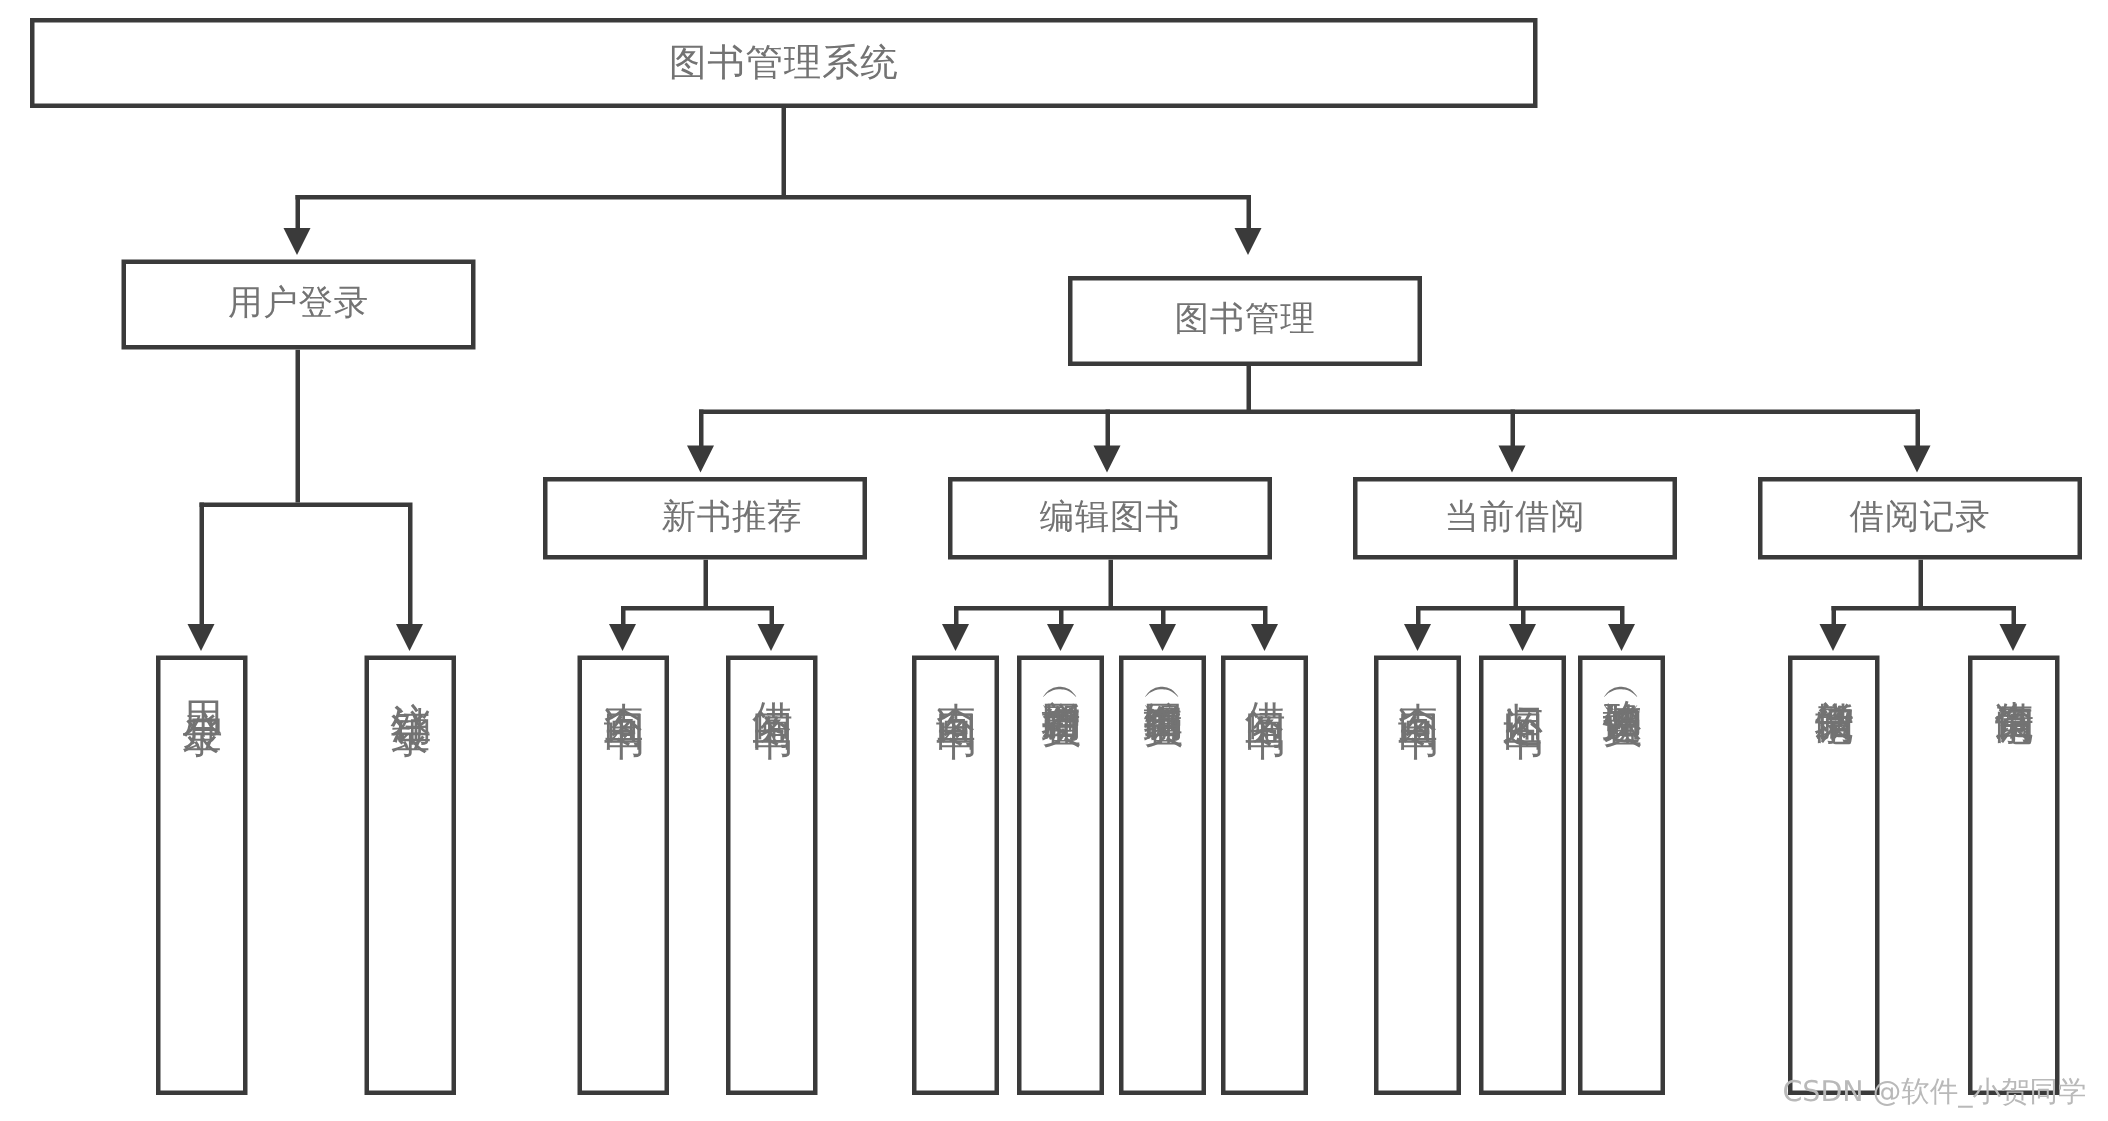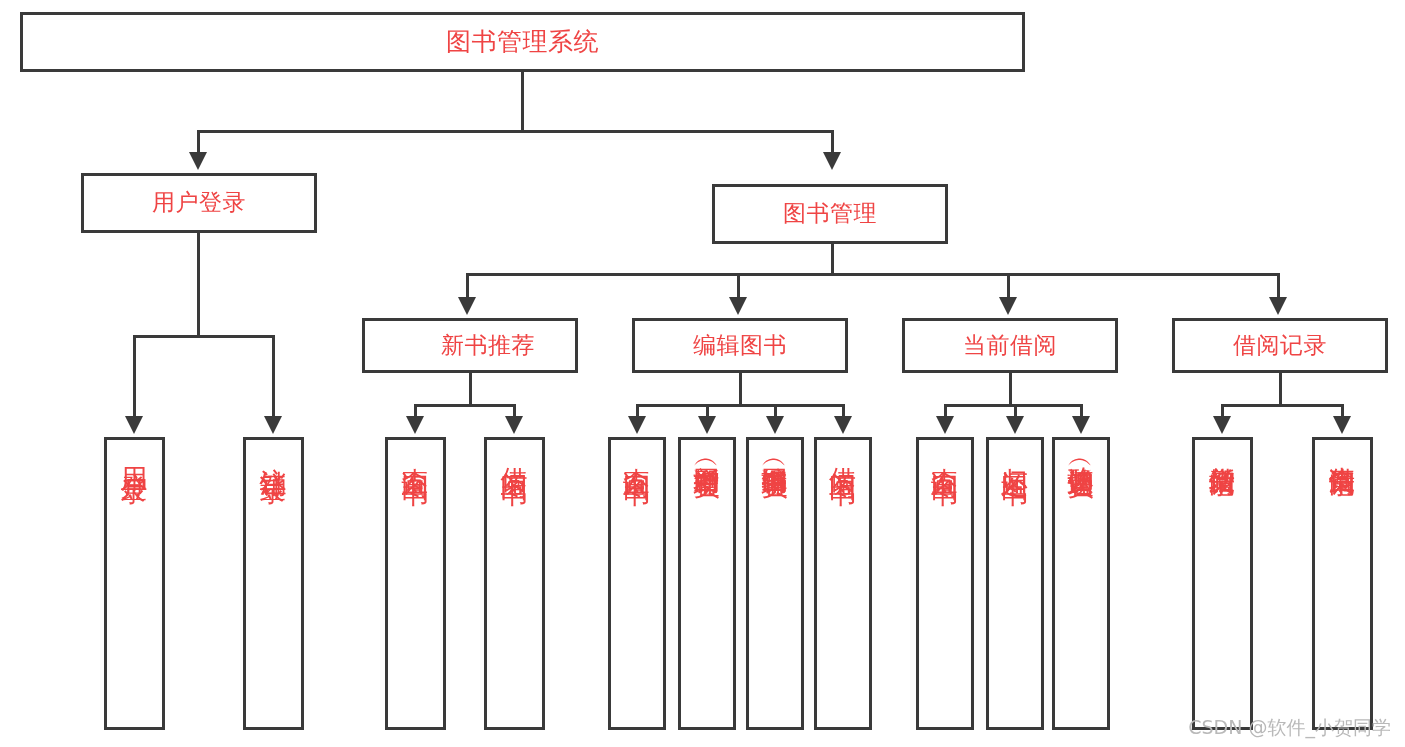--- a/index.html
+++ b/index.html
@@ -20,21 +20,21 @@
   }
   
   .node {
     position: absolute;
     box-sizing: border-box;
     background: #ffffff;
     border: 3px solid #3a3a3a;
     display: flex;
     align-items: center;
     justify-content: center;
-    color: #ef4444;
+    color: #737373;
   }
   .node .label {
     display: block;
     text-align: center;
     line-height: 1.18;
     letter-spacing: 0.5px;
     white-space: nowrap;
   }
   
   .node.horiz .label {

